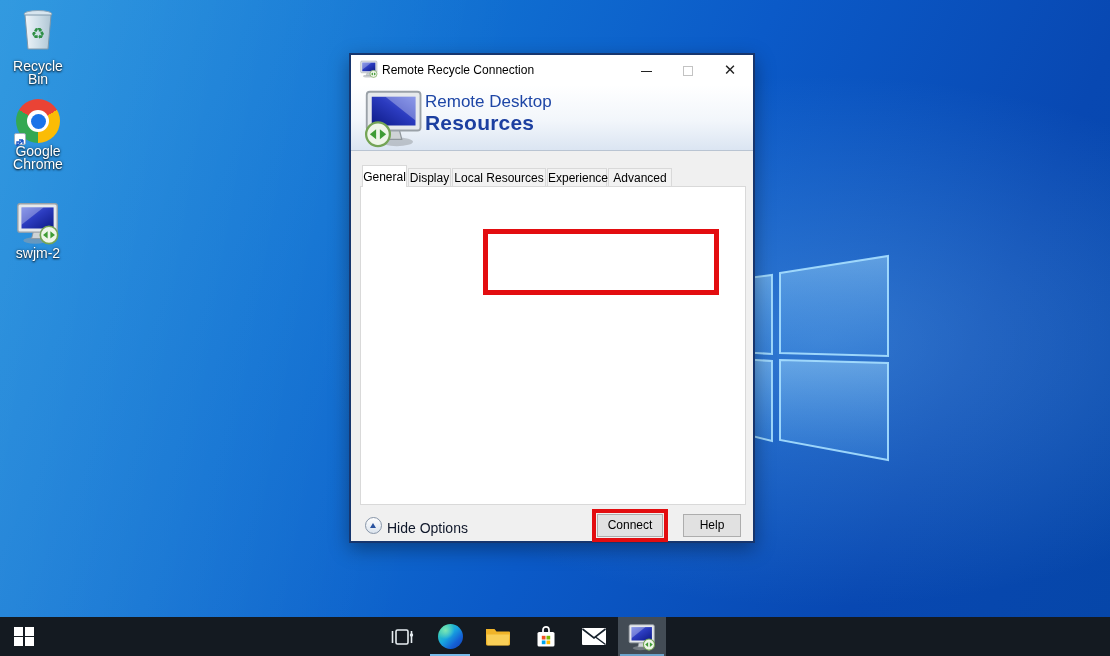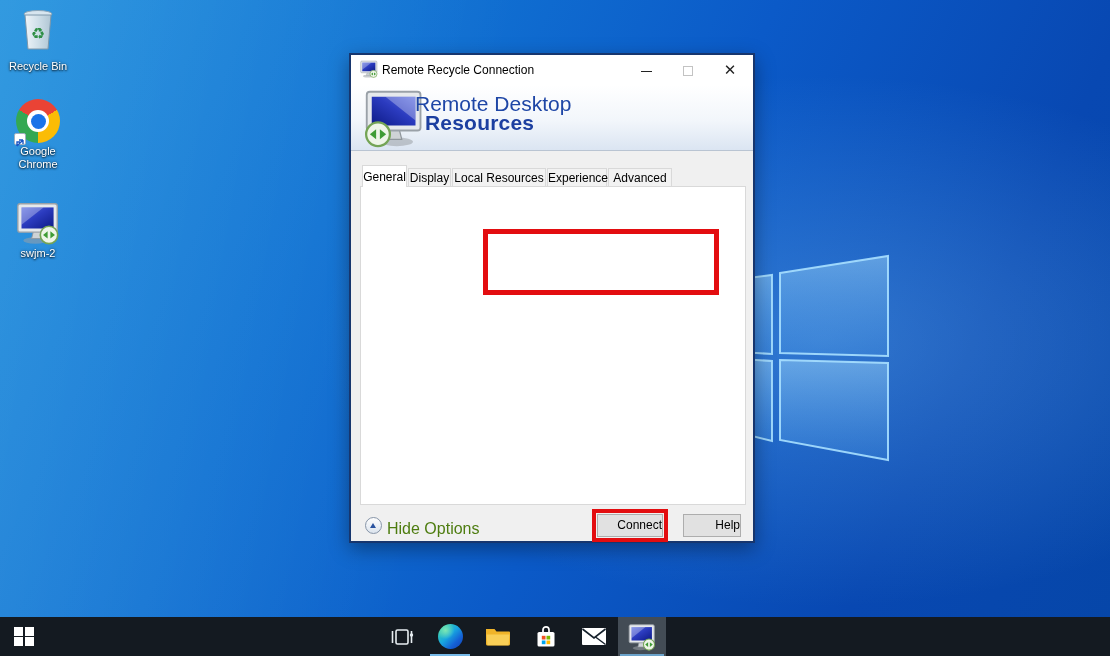--- a/index.html
+++ b/index.html
@@ -6,21 +6,21 @@
   body { font-family:"Liberation Sans", sans-serif; background:#000; }
   .screen { position:relative; width:1110px; height:656px; overflow:hidden;
             background:linear-gradient(115deg,#1b8fdd 0%,#1173d3 30%,#0b5ac8 55%,#0848b2 80%,#0646a8 100%); }
   .wallpaper-glow { position:absolute; inset:0;
             background:radial-gradient(ellipse 720px 380px at 74% 52%, rgba(140,210,255,0.30), rgba(140,210,255,0) 70%),
                        linear-gradient(101deg, rgba(255,255,255,0.10) 0%, rgba(255,255,255,0) 42%); }
   .win-logo-svg { position:absolute; left:740px; top:245px; }
 
   
   .desk-icon { position:absolute; width:64px; text-align:center; cursor:default; }
-  .desk-icon .dlabel { margin-top:2px; font-size:11px; line-height:13px; color:#fff;
+  .desk-icon .dlabel { margin-top:2px; font-size:14px; line-height:13px; color:#fff;
             text-shadow:0 1px 2px rgba(0,0,0,0.85), 0 0 3px rgba(0,0,0,0.5); }
   #icon-recycle { left:6px; top:6px; }
   #icon-chrome  { left:6px; top:99px; }
   #icon-swjm    { left:6px; top:201px; }
   .chrome-outer { position:relative; width:44px; height:44px; margin:0 auto; border-radius:50%;
             background:conic-gradient(from 60deg,#fbbc05 0 120deg,#34a853 120deg 240deg,#ea4335 240deg 360deg); }
   .chrome-white { position:absolute; left:11px; top:11px; width:22px; height:22px; border-radius:50%; background:#fff; }
   .chrome-blue  { position:absolute; left:3.5px; top:3.5px; width:15px; height:15px; border-radius:50%; background:#1a73e8; }
   .shortcut-badge { position:absolute; left:-2px; bottom:-2px; width:12px; height:12px; background:#fff;
             border:1px solid #9fb0c0; border-radius:2px; }
@@ -32,58 +32,58 @@
   .titlebar .tb-icon { position:absolute; left:9px; top:5px; width:18px; height:18px; }
   .titlebar .tb-text { position:absolute; left:31px; top:0; line-height:30px; font-size:12px; color:#000; }
   .cap-btn { position:absolute; top:0; width:30px; height:30px; text-align:center; line-height:30px; font-size:15px; color:#222; }
   .cap-min { right:92px; } .cap-max { right:50px; } .cap-close { right:8px; }
   .cap-min::after { content:""; display:inline-block; width:11px; border-top:1.5px solid #222; vertical-align:middle; }
   .cap-max-box { display:inline-block; width:10px; height:10px; border:1px solid #c3c3c3; vertical-align:middle; }
 
   .banner { position:absolute; left:0; top:30px; width:100%; height:66px;
             background:linear-gradient(#ffffff 0%, #f2f6fb 55%, #dbe5f2 100%); border-bottom:1px solid #b9c4d2; }
   .banner-logo { position:absolute; left:12px; top:3px; width:60px; height:60px; transform:scaleX(-1); }
-  .banner-l1 { position:absolute; left:64px; top:7px; font-size:21px; color:#1e46a6; }
+  .banner-l1 { position:absolute; left:74px; top:7px; font-size:17px; color:#1e46a6; }
   .banner-l2 { position:absolute; left:74px; top:26px; font-size:21px; font-weight:bold; color:#1c3fa0; letter-spacing:0.2px; }
 
   .tab { position:absolute; font-size:12px; text-align:center; background:#f2f2f2;
          border:1px solid #d9d9d9; border-bottom:none; line-height:19px; height:19px; top:113px; z-index:2; }
   .tab.sel { background:#fff; height:22px; top:110px; line-height:22px; z-index:4; font-size:12px; }
   #tab-general { left:11px; width:45px; }
   #tab-display { left:57px; width:43px; }
   #tab-local   { left:101px; width:94px; }
   #tab-exp     { left:196px; width:60px; }
   #tab-adv     { left:257px; width:64px; }
   .tab-panel { position:absolute; left:9px; top:131px; width:386px; height:319px; background:#fff; border:1px solid #d9d9d9; z-index:3; }
 
   .groupbox { position:absolute; border:1px solid #dcdcdc; border-radius:3px; }
   #gb-logon { left:15px; top:145px; width:378px; height:172px; }
   #gb-conn  { left:15px; top:331px; width:378px; height:72px; }
   .gb-label { position:absolute; top:-8px; left:8px; background:#fff; padding:0 4px; font-size:12px; color:#1a1a1a; }
 
-  .dlg-text { position:absolute; font-size:16px; color:#4d7c0f; }
+  .dlg-text { position:absolute; font-size:14px; color:#0f172a; }
   .mini-rdp  { position:absolute; left:32px; top:154px; width:32px; height:32px; }
   .folder-ic { position:absolute; left:32px; top:339px; width:32px; height:36px; }
 
   .combo { position:absolute; left:139px; top:181px; width:222px; height:23px; background:#fff;
            border:1px solid #707070; font-size:12px; line-height:21px; padding-left:6px; color:#000; }
   .combo .chev { position:absolute; right:7px; top:8px; width:8px; height:8px; border-right:1.5px solid #444;
            border-bottom:1.5px solid #444; transform:rotate(45deg) scale(1,0.8); transform-origin:center; margin-top:-2px; }
   .txtbox { position:absolute; left:141px; top:212px; width:219px; height:23px; background:#fff;
            border:1px solid #0070c8; font-size:12px; padding-left:5px; color:#000; outline:none;
            font-family:"Liberation Sans",sans-serif; }
 
   .red-box { position:absolute; border-style:solid; border-color:#e30d10; z-index:10; pointer-events:none; }
   #red-fields  { left:132px; top:174px; width:236px; height:66px; border-width:5px; }
   #red-connect { left:241px; top:454px; width:76px;  height:33px; border-width:4px; }
 
   .chkbox { position:absolute; left:74px; top:286px; width:13px; height:13px; background:#fff; border:1px solid #555; }
 
   .w-btn { position:absolute; height:22px; background:#e1e1e1; border:1px solid #adadad;
-           font-size:12px; text-align:right; line-height:20px; color:#000; }
+           font-size:12px; text-align:center; line-height:20px; color:#000; }
   #btn-save   { left:76px;  top:376px; width:94px; }
   #btn-saveas { left:179px; top:376px; width:94px; }
   #btn-open   { left:283px; top:376px; width:93px; }
   #btn-connect{ left:246px; top:459px; width:66px; height:23px; line-height:21px; }
   #btn-help   { left:332px; top:459px; width:58px; height:23px; line-height:21px; }
 
   .hide-opt-circle { position:absolute; left:14px; top:462px; width:17px; height:17px; border-radius:50%;
            background:linear-gradient(#fdfdfd,#dce4ee); border:1px solid #8795a8; }
   .hide-opt-circle::after { content:""; position:absolute; left:4px; top:5px; width:0; height:0;
            border-left:3.5px solid transparent; border-right:3.5px solid transparent; border-bottom:5px solid #2a53a0; }

